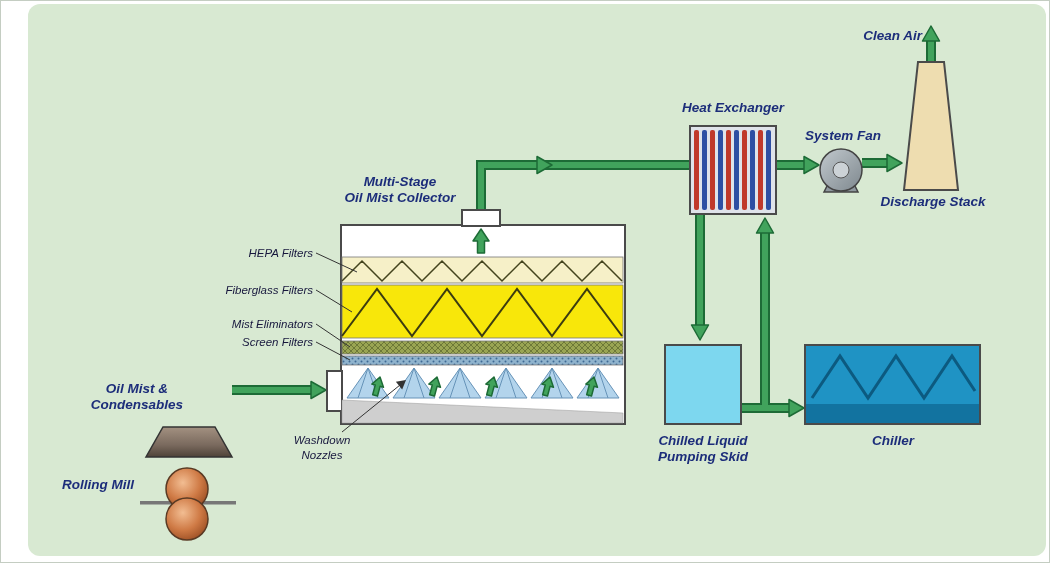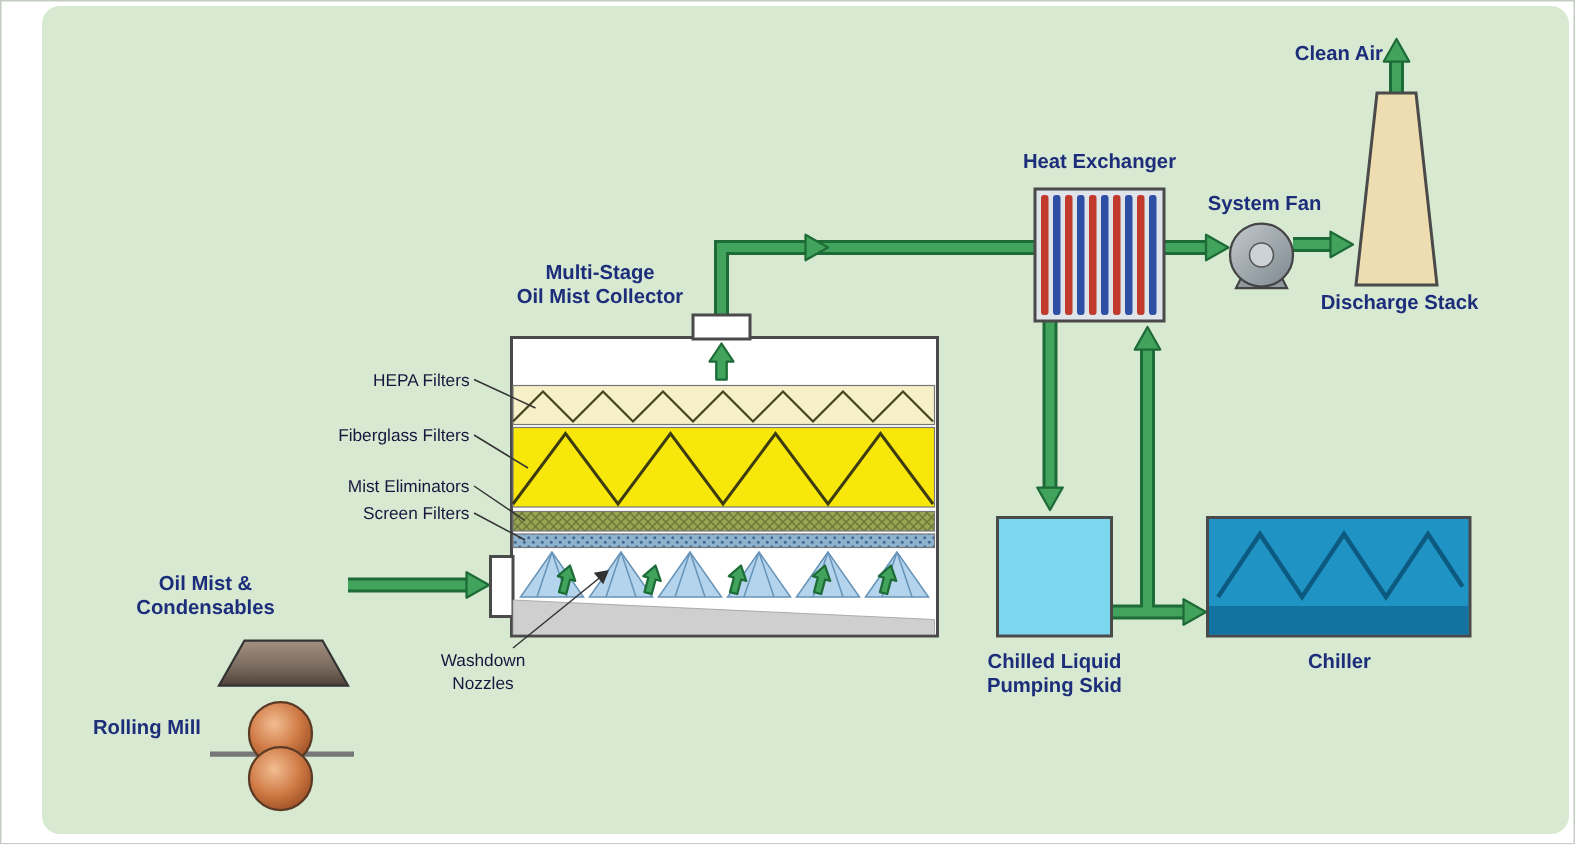--- a/index.html
+++ b/index.html
@@ -1,17 +1,17 @@
 <!DOCTYPE html>
 <html><head>
 <meta charset="utf-8">
 <title>Oil Mist Collection System Diagram</title>
 <style>
   html,body{margin:0;padding:0;background:#ffffff;}
-  .stage{width:1050px;height:563px;position:relative;background:#ffffff;}
+  .stage{width:1050px;height:563px;position:relative;background:#ffffff;font-style:italic;}
   svg{display:block;}
   .lbl{font-family:"Liberation Sans",sans-serif;font-size:13.5px;font-weight:bold;fill:#1c2d7a;}
   .small-lbl{font-family:"Liberation Sans",sans-serif;font-size:11.5px;fill:#17173d;}
   .pipe-outline{stroke:#1d6b36;stroke-width:10;fill:none;stroke-linejoin:miter;}
   .pipe-core{stroke:#41a35c;stroke-width:6;fill:none;stroke-linejoin:miter;}
   .arrowhead{fill:#41a35c;stroke:#1d6b36;stroke-width:1.5;stroke-linejoin:round;}
   .leader{stroke:#333;stroke-width:1;fill:none;}
   .compbox{stroke:#4a4a4a;stroke-width:2;}
 </style>
 </head>

